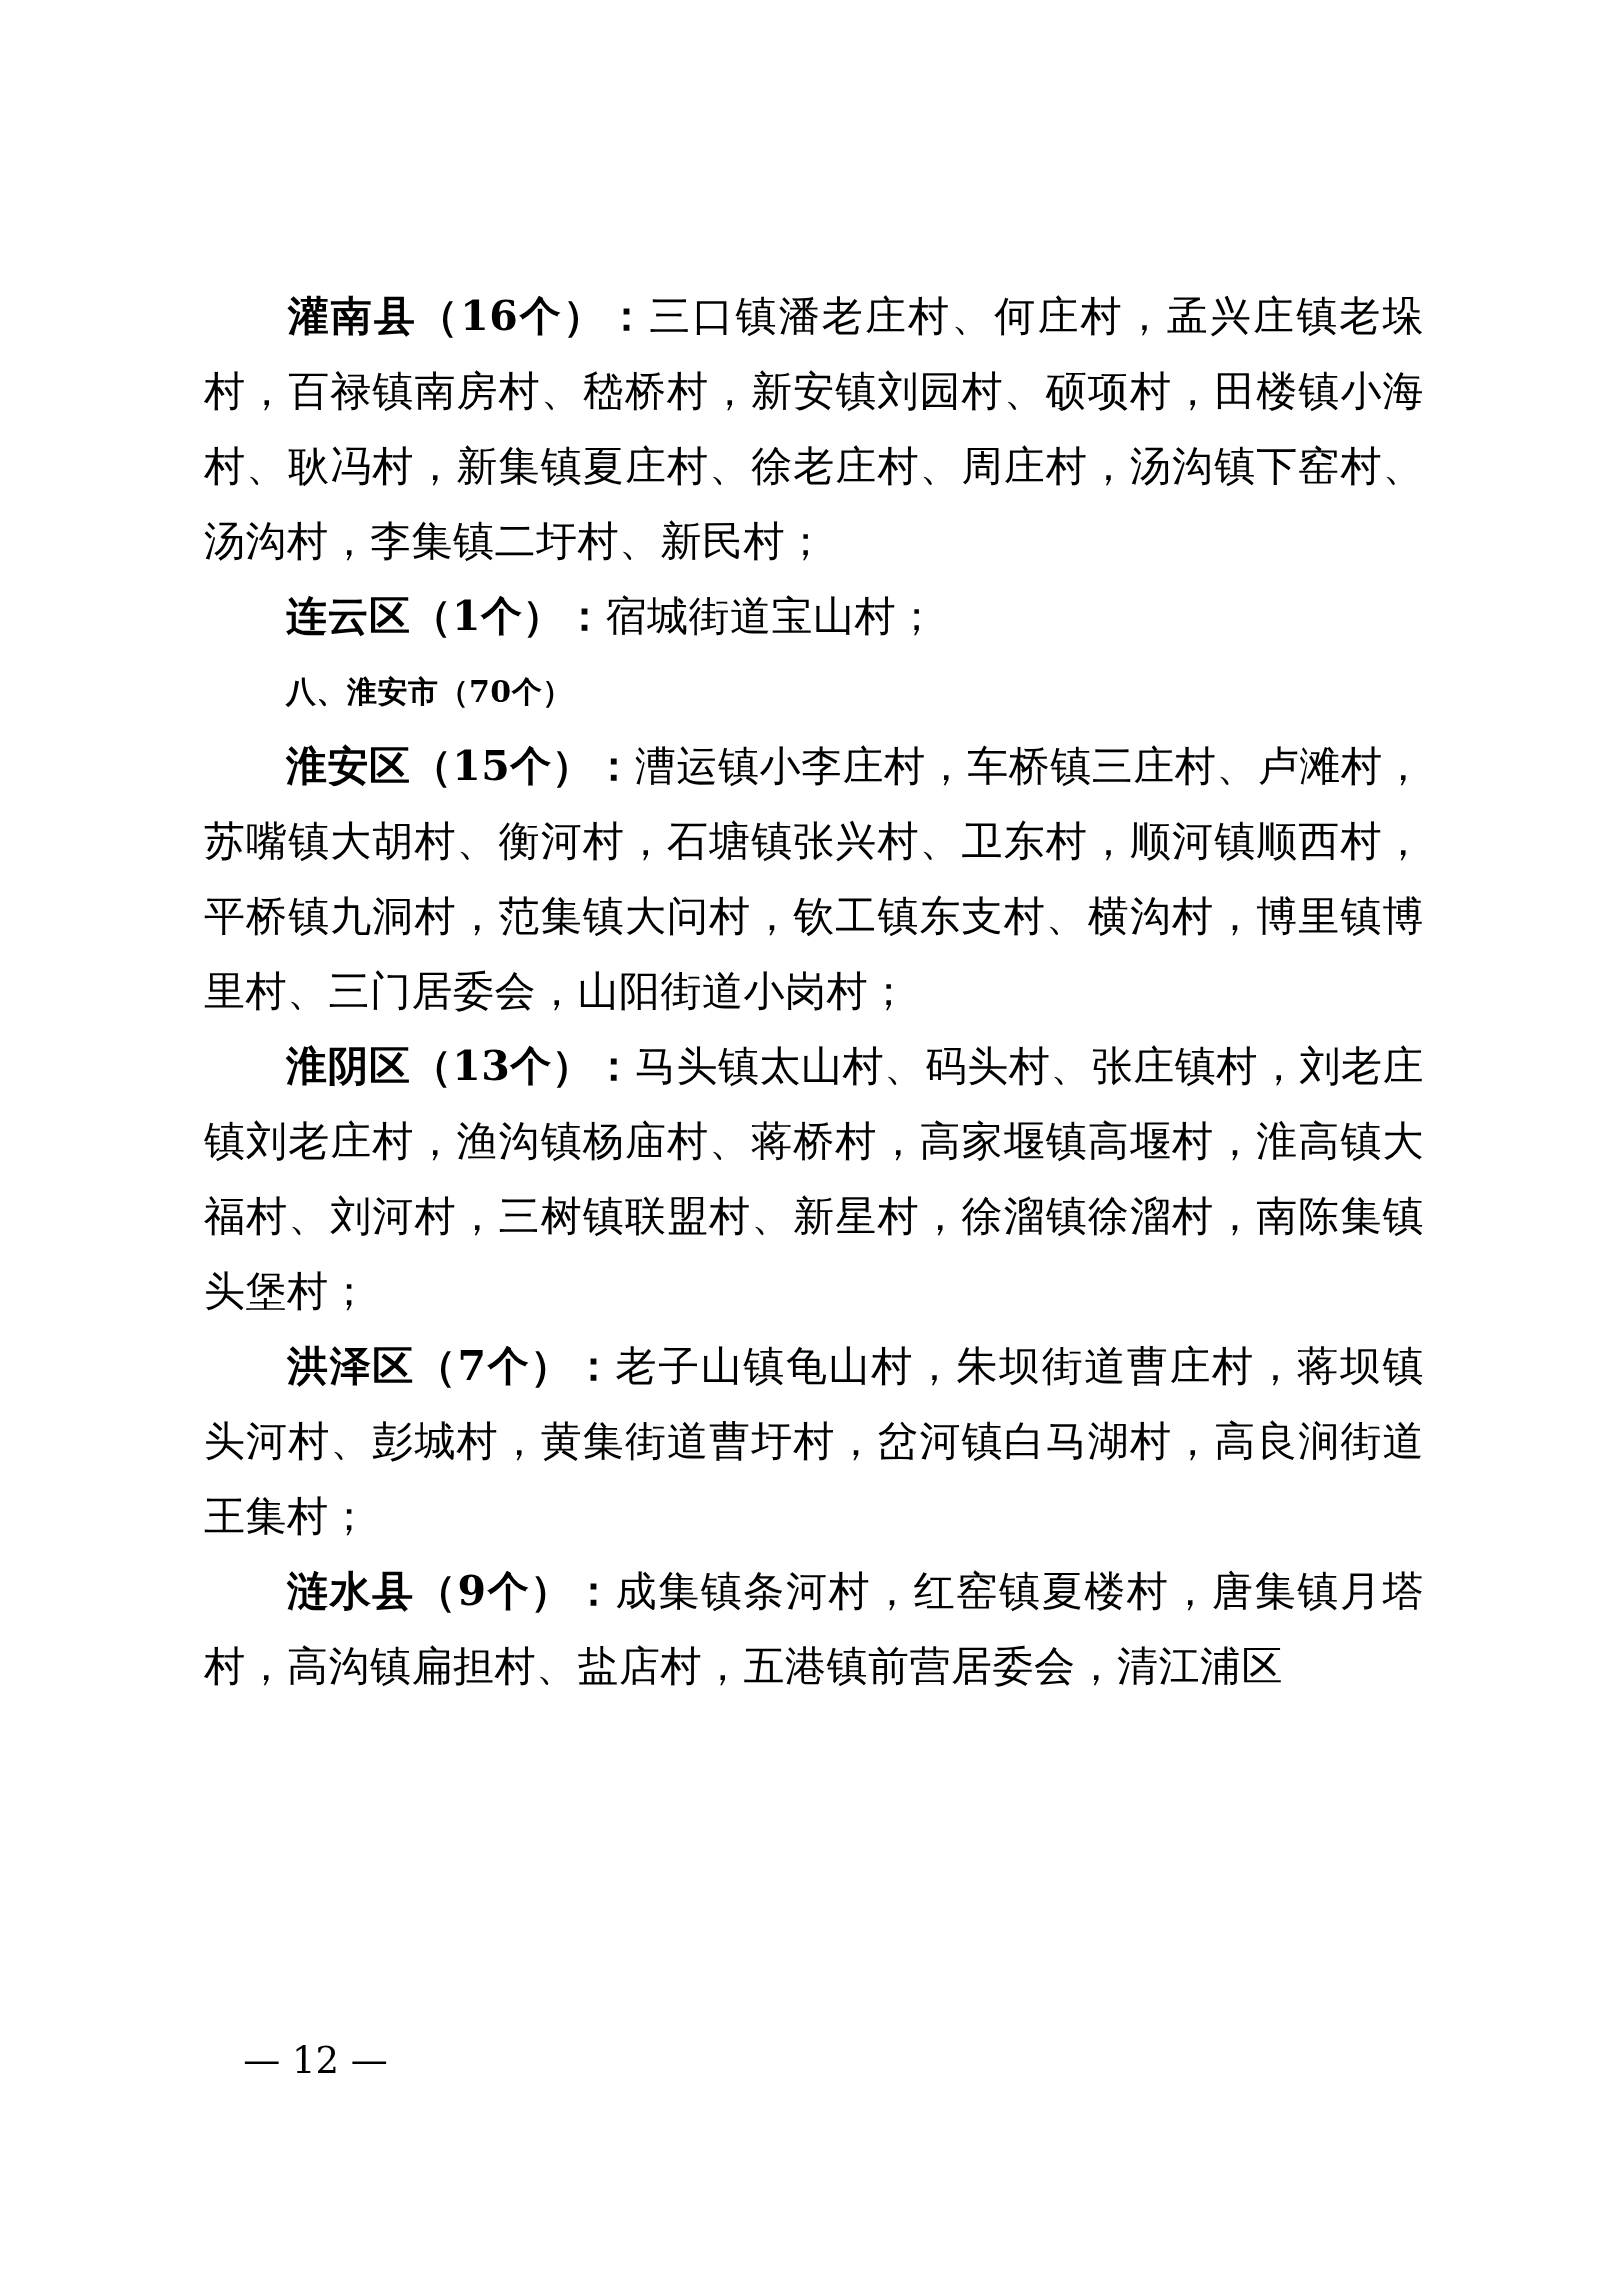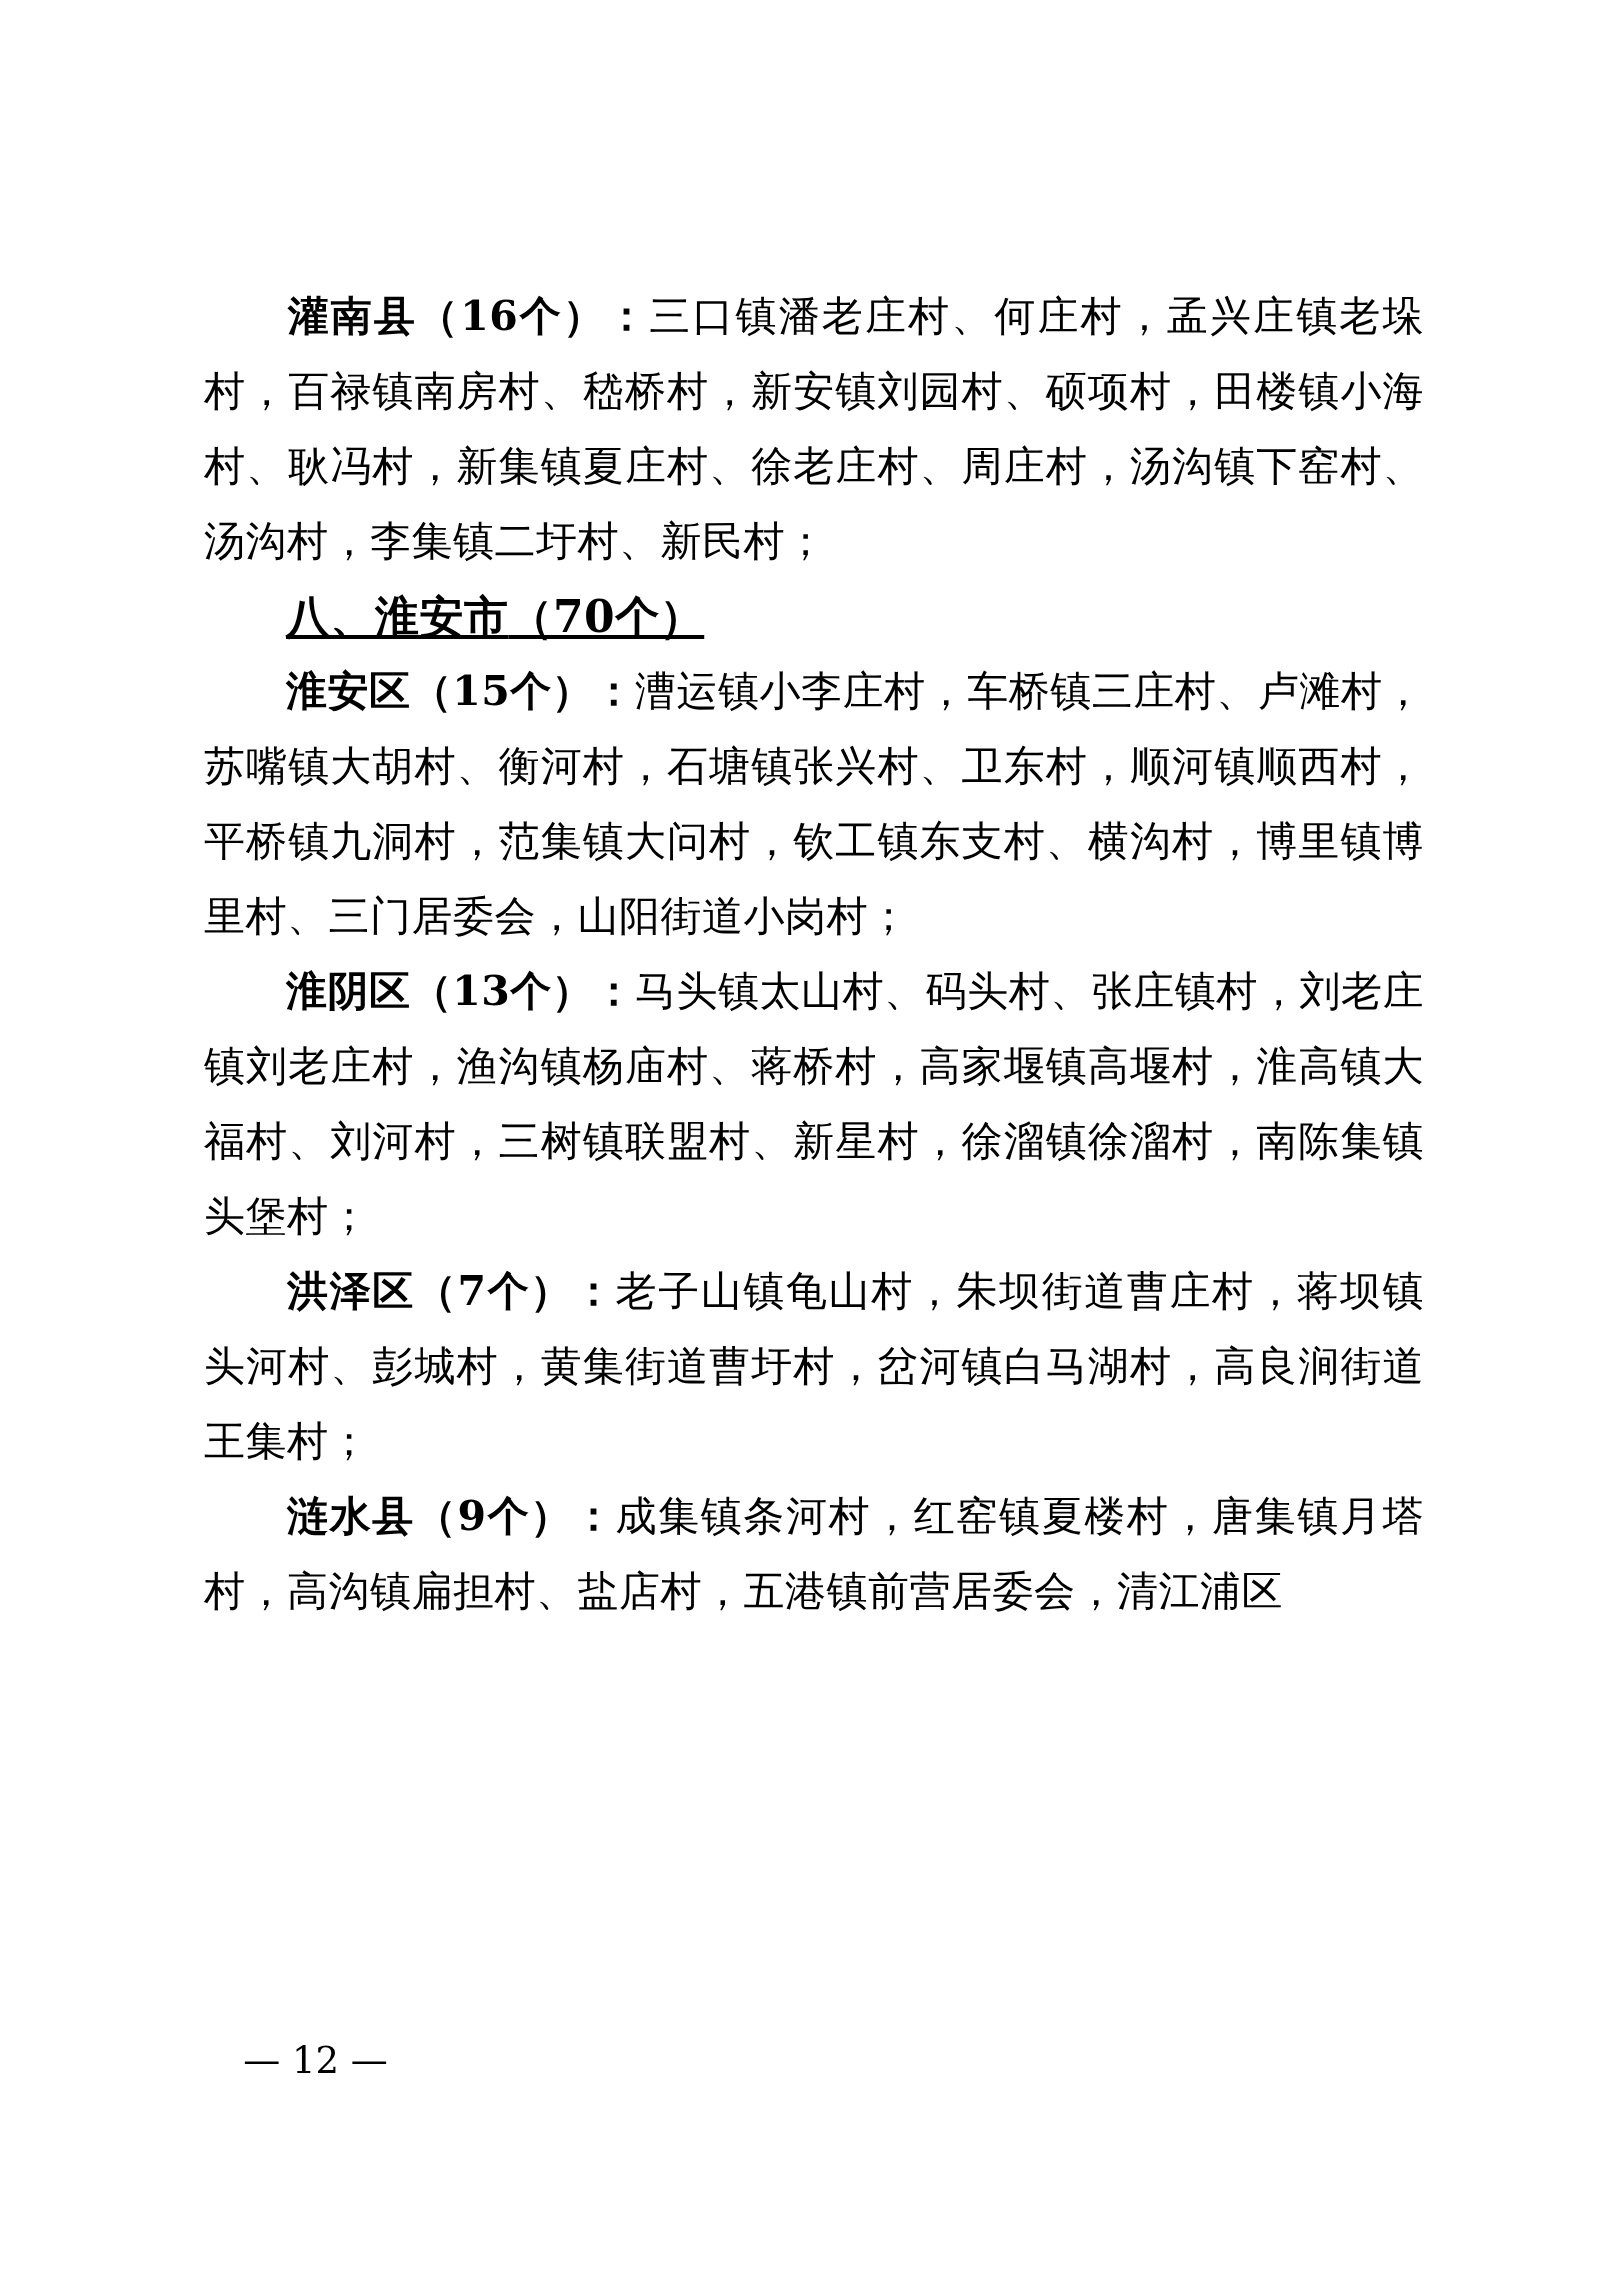--- a/index.html
+++ b/index.html
@@ -41,25 +41,24 @@
   }
   p.para .indent {
     display: inline-block;
     width: 82px;
   }
   .heading-label {
     font-weight: bold;
   }
   p.section {
     margin: 0;
-    font-size: 44px;
+    font-size: 30px;
     line-height: 75px;
     font-weight: bold;
     letter-spacing: 0.5px;
-    text-decoration: underline;
   }
   p.section .indent {
     display: inline-block;
     width: 82px;
   }
   .count {
     font-weight: bold;
   }
   .pagenum {
     position: absolute;
@@ -78,20 +77,23 @@
 </head>
 <body>
 
 <div class="page">
   <div class="content">
 
     <p class="para">
       <span class="indent"></span><span class="heading-label">灌南县</span><span class="count">（16个）：</span><span>三口镇潘老庄村、何庄村，孟兴庄镇老垛村，百禄镇南房村、嵇桥村，新安镇刘园村、硕项村，田楼镇小海村、耿冯村，新集镇夏庄村、徐老庄村、周庄村，汤沟镇下窑村、汤沟村，李集镇二圩村、新民村；</span>
     </p>
 
+    <p class="para">
+      <span class="indent"></span><span class="heading-label">连云区</span><span class="count">（1个）：</span><span>宿城街道宝山村；</span>
+    </p>
 
 
     <p class="section">
       <span class="indent"></span><span>八、淮安市</span><span class="count">（70个）</span>
     </p>
 
     <p class="para">
       <span class="indent"></span><span class="heading-label">淮安区</span><span class="count">（15个）：</span><span>漕运镇小李庄村，车桥镇三庄村、卢滩村，苏嘴镇大胡村、衡河村，石塘镇张兴村、卫东村，顺河镇顺西村，平桥镇九洞村，范集镇大问村，钦工镇东支村、横沟村，博里镇博里村、三门居委会，山阳街道小岗村；</span>
     </p>
 

